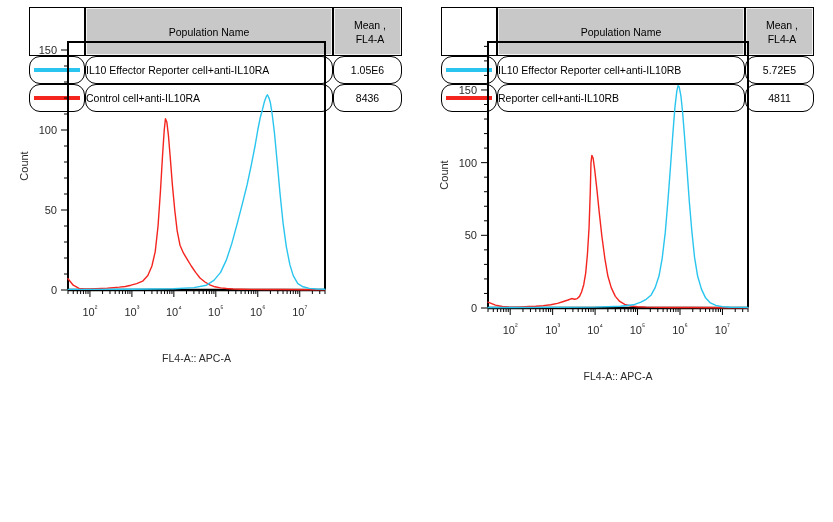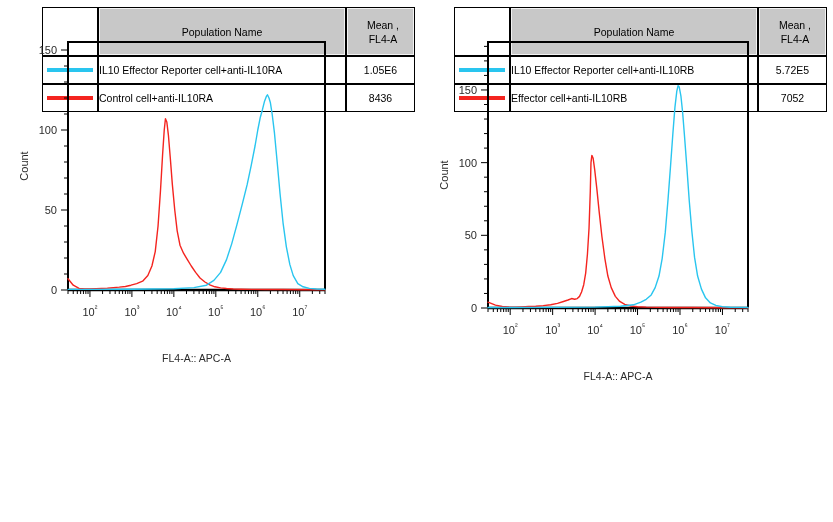--- a/index.html
+++ b/index.html
@@ -1,21 +1,21 @@
 <!DOCTYPE html>
 <html><head>
 <meta charset="utf-8">
 <style>
   html,body{margin:0;padding:0;}
   body{
     width:833px;height:522px;background:#ffffff;
     font-family:"Liberation Sans","DejaVu Sans",sans-serif;
     color:#000;overflow:hidden;position:relative;
   }
-  .panel{position:absolute;padding-left:13px;}
+  .panel{position:absolute;}
 
   
   .legend-table{
     border-collapse:separate;border-spacing:0;
     table-layout:fixed;
     font-size:10.5px;
     background:#fff;
   }
   .legend-table td{
     border:1px solid #000;
@@ -34,21 +34,21 @@
     background:#fff;box-shadow:none;
   }
   .legend-table .hdr-mean{
     text-align:center;
     padding-left:5px;
     line-height:14px;
   }
   .col-swatch{width:54px;}
   .col-name{width:246px;}
   .col-mean{width:62px;}
-  .row-cell{height:26px;}
+  .row-cell{height:26px;border-radius:11px;}
   .name-cell{padding-left:5px;text-align:left;white-space:nowrap;}
   .mean-cell{padding-right:6px;text-align:center;}
   .swatch-wrap{
     width:100%;height:26px;display:flex;align-items:center;justify-content:center;
   }
   .swatch{width:46px;height:4px;display:block;}
 
   
   .plot-wrap{position:absolute;}
   svg{display:block;}
@@ -210,22 +210,22 @@
         </td>
         <td class="row-cell name-cell">IL10 Effector Reporter cell+anti-IL10RB</td>
         <td class="row-cell mean-cell">5.72E5</td>
       </tr>
       <tr>
         <td class="row-cell col-swatch">
           <div class="swatch-wrap">
             <span class="swatch" id="sw-r-1" style="background: rgb(244, 36, 31);"></span>
           </div>
         </td>
-        <td class="row-cell name-cell">Effector cell+anti-IL10RB</td>
-        <td class="row-cell mean-cell">7052</td>
+        <td class="row-cell name-cell">Reporter cell+anti-IL10RB</td>
+        <td class="row-cell mean-cell">4811</td>
       </tr>
     </tbody>
       </table>
   </div>
 
   <div class="plot-wrap" style="left:0;top:130;">
     <svg id="plot-1" width="416" height="392" viewBox="0 0 416 392">
         <g>
           <line x1="71" y1="308" x2="71" y2="312" stroke="#000" stroke-width="1"></line>
           <line x1="76.30357492786061" y1="308" x2="76.30357492786061" y2="312" stroke="#000" stroke-width="1"></line>

